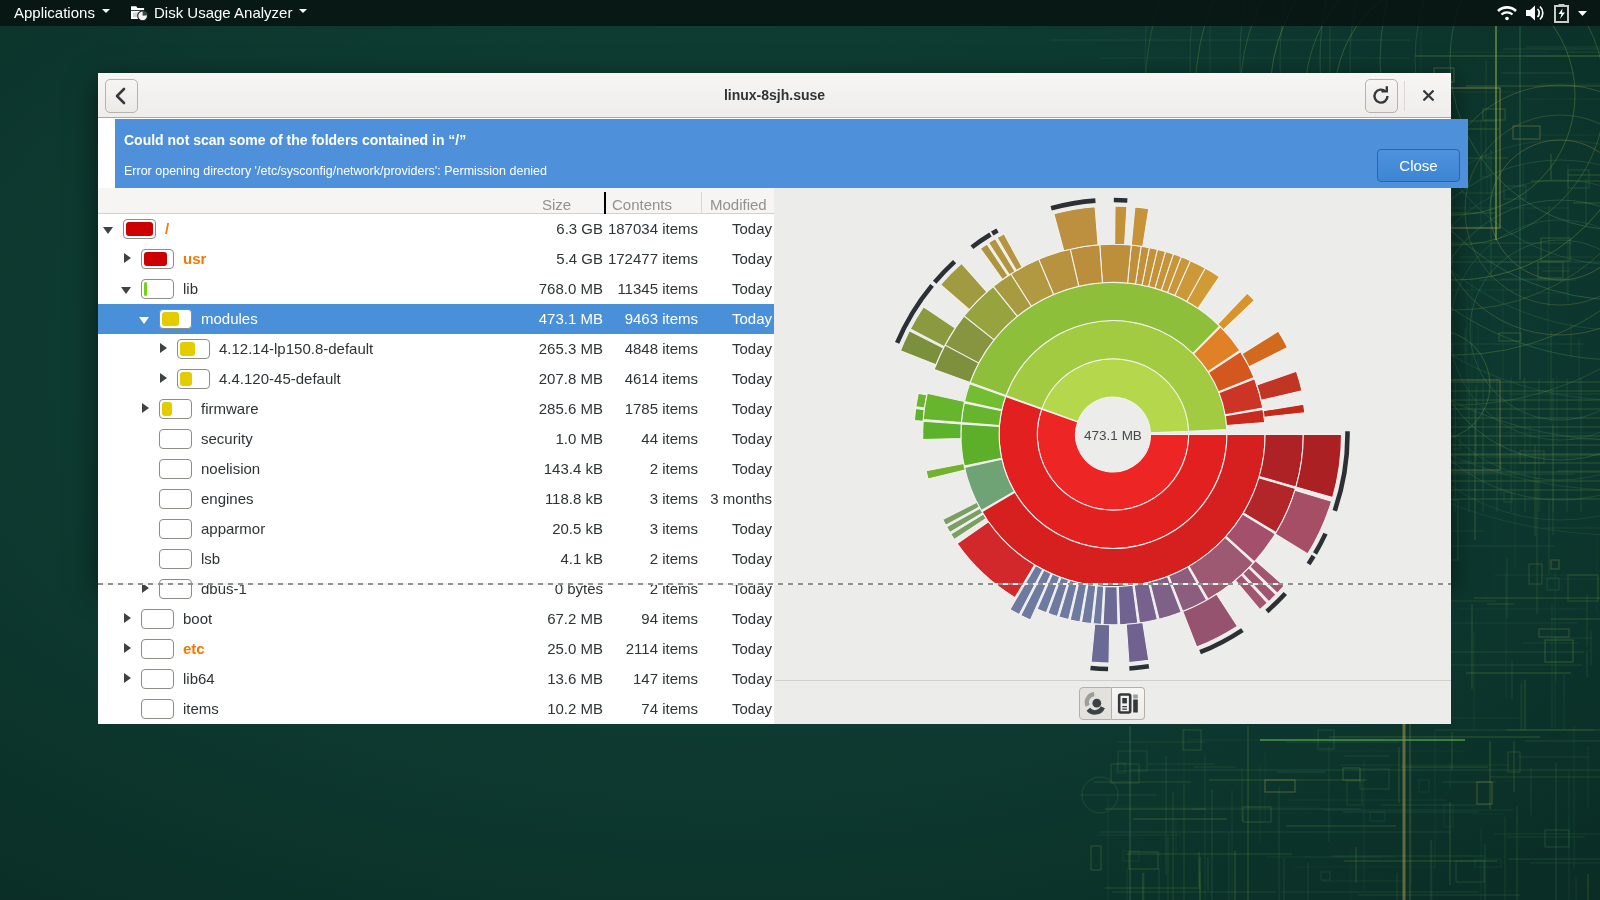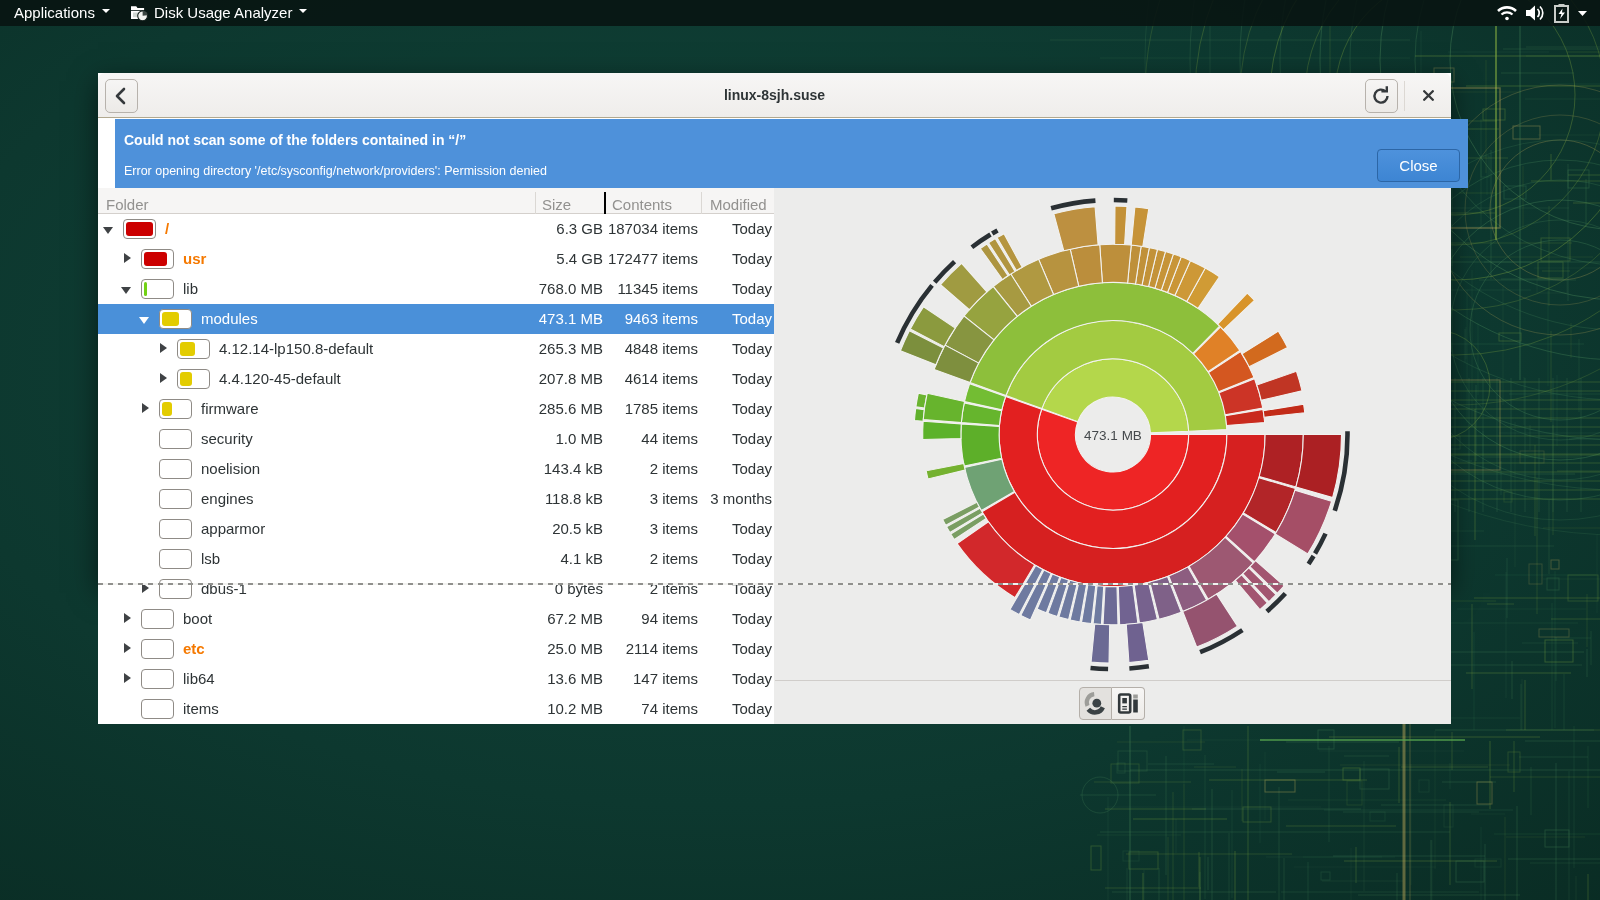--- a/index.html
+++ b/index.html
@@ -447,23 +447,20 @@
   </div>
   <div id="banner">
     <div class="t1">Could not scan some of the folders contained in “/”</div>
     <div class="t2">Error opening directory '/etc/sysconfig/network/providers': Permission denied</div>
     <div id="closebtn">Close</div>
   </div>
   <div style="position:absolute;left:0;bottom:0;width:1353px;height:2px;background:repeating-linear-gradient(90deg,#90908d 0 5px,#f2f2f0 5px 10px);z-index:5"></div>
   <div id="main">
     <div id="tree">
       <div id="thead">
-          <span class="c1">
-            <i style="position:absolute;left:8px;top:4px;font-style:normal">Folder</i>
-          </span>
           <span class="c2">
             <i style="position:absolute;left:6px;top:4px;font-style:normal">Size</i>
           </span>
           <span class="c3">
             <i style="position:absolute;left:6px;top:4px;font-style:normal">Contents</i>
           </span>
           <span style="left:604px">
             <i style="position:absolute;left:8px;top:4px;font-style:normal">Modified</i>
           </span>
         </div>

